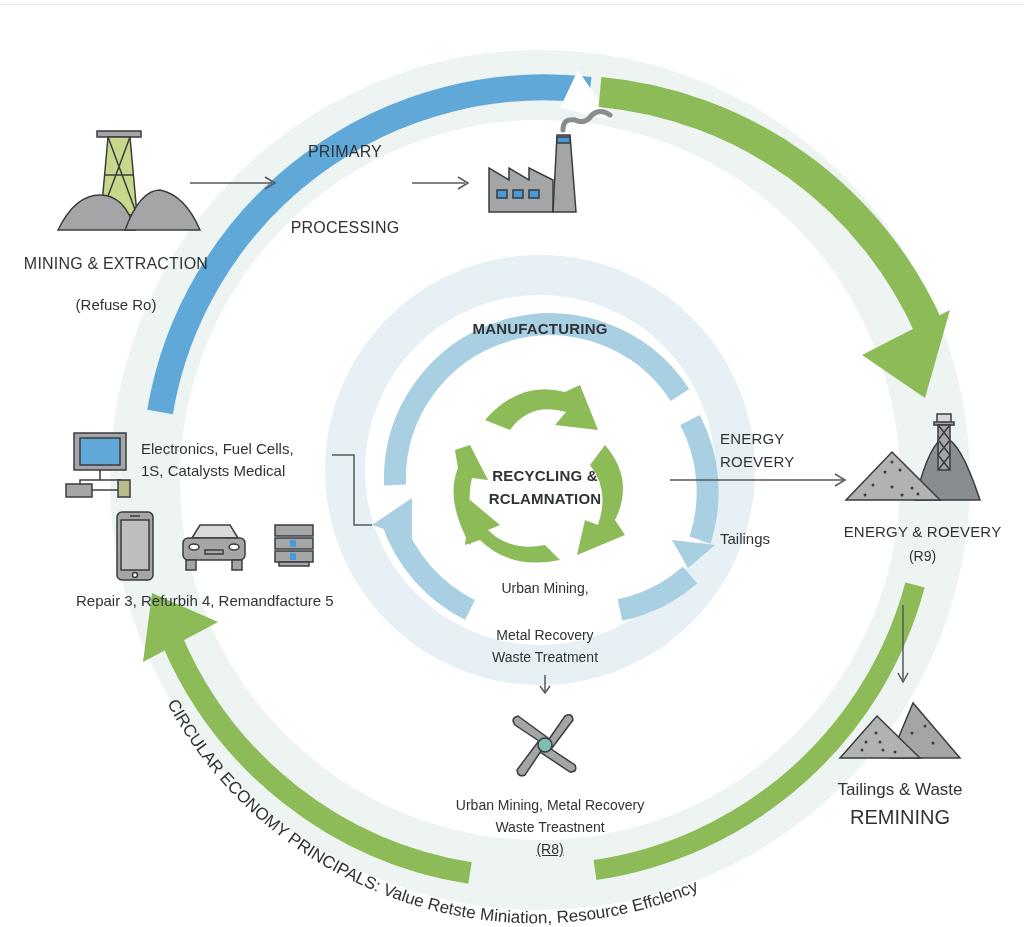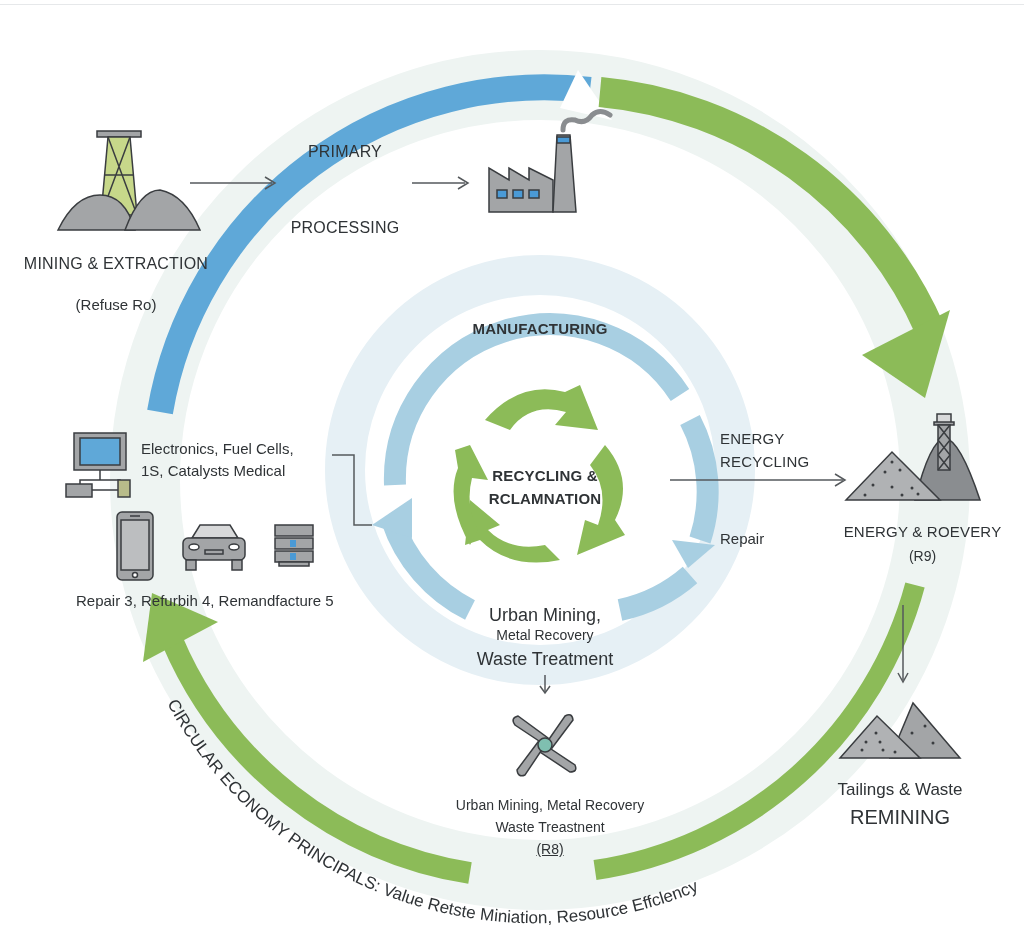--- a/index.html
+++ b/index.html
@@ -174,29 +174,29 @@
 <div class="lbl caps" style="left:440px; top:320px; width:200px; font-weight:bold; font-size:15px;">MANUFACTURING</div>
 
 <div class="lbl caps" style="left:470px; top:467px; width:150px; font-size:15px; font-weight:bold;">RECYCLING &amp;</div>
 <div class="lbl caps" style="left:470px; top:490px; width:150px; font-size:15px; font-weight:bold;">RCLAMNATION</div>
 
 <div class="lbl norm" style="left:141px; top:440px; text-align:left;">Electronics, Fuel Cells,</div>
 <div class="lbl norm" style="left:141px; top:462px; text-align:left;">1S, Catalysts Medical</div>
 <div class="lbl norm" style="left:76px; top:592px; text-align:left;">Repair 3, Refurbih 4, Remandfacture 5</div>
 
 <div class="lbl caps" style="left:720px; top:430px; text-align:left; font-size:15px;">ENERGY</div>
-<div class="lbl caps" style="left:720px; top:453px; text-align:left; font-size:15px;">RECYCLING</div>
-
-<div class="lbl norm" style="left:720px; top:530px; text-align:left;">Repair</div>
+<div class="lbl caps" style="left:720px; top:453px; text-align:left; font-size:15px;">ROEVERY</div>
+
+<div class="lbl norm" style="left:720px; top:530px; text-align:left;">Tailings</div>
 
 <div class="lbl caps" style="left:830px; top:523px; width:185px; font-size:15px;">ENERGY &amp; ROEVERY</div>
 <div class="lbl norm" style="left:830px; top:548px; width:185px; font-size:14px;">(R9)</div>
 
-<div class="lbl norm" style="left:460px; top:605px; width:170px; font-size:18px;">Urban Mining,</div>
+<div class="lbl norm" style="left:460px; top:580px; width:170px; font-size:14px;">Urban Mining,</div>
 <div class="lbl norm" style="left:460px; top:627px; width:170px; font-size:14px;">Metal Recovery</div>
-<div class="lbl norm" style="left:460px; top:649px; width:170px; font-size:18px;">Waste Treatment</div>
+<div class="lbl norm" style="left:460px; top:649px; width:170px; font-size:14px;">Waste Treatment</div>
 
 <div class="lbl norm" style="left:420px; top:797px; width:260px; font-size:14px;">Urban Mining, Metal Recovery</div>
 <div class="lbl norm" style="left:420px; top:819px; width:260px; font-size:14px;">Waste Treastnent</div>
 <div class="lbl norm" style="left:420px; top:841px; width:260px; font-size:14px;text-decoration:underline;">(R8)</div>
 
 <div class="lbl" style="left:810px; top:780px; width:180px; font-size:17px;">Tailings &amp; Waste</div>
 <div class="lbl" style="left:810px; top:805px; width:180px; font-size:20px;">REMINING</div>
 
 </body></html>

